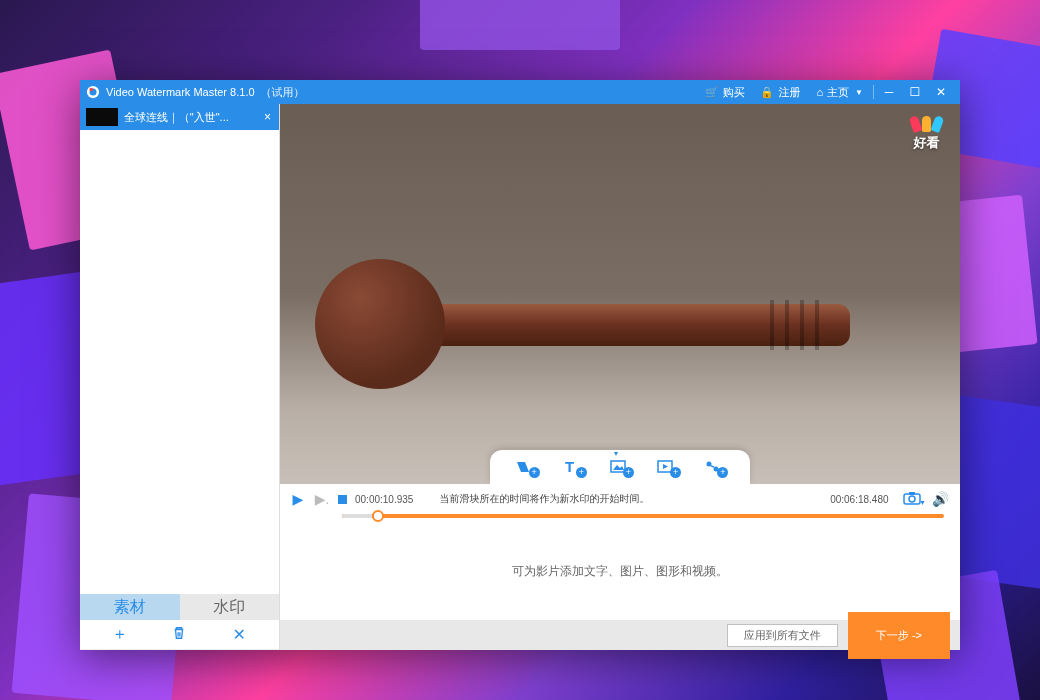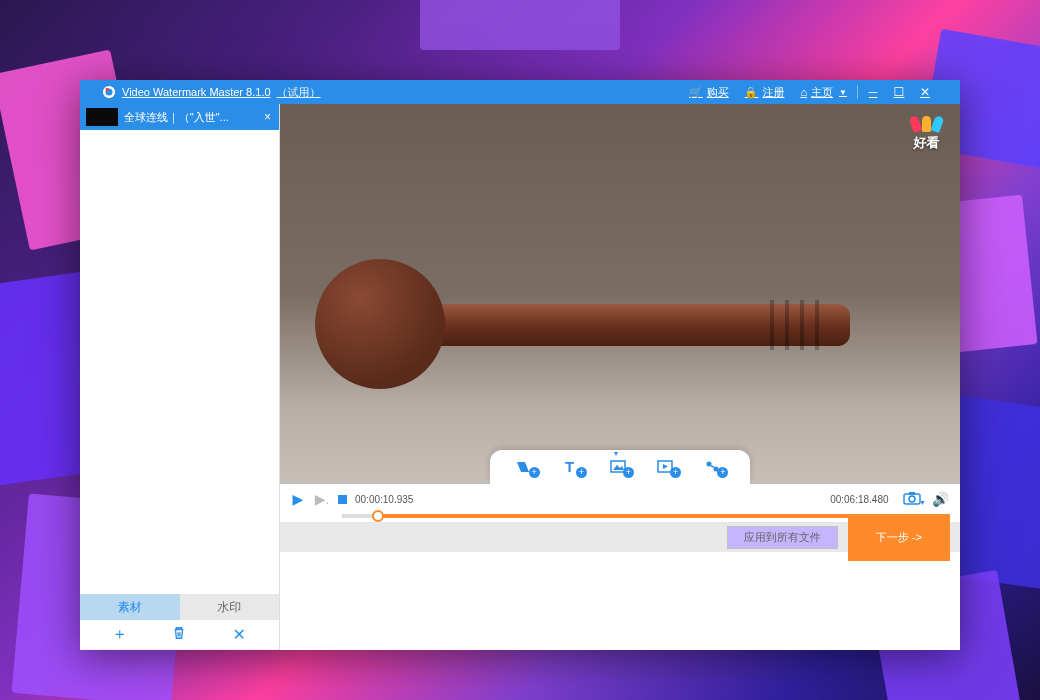--- a/index.html
+++ b/index.html
@@ -12,21 +12,21 @@
 .tile { position: absolute; border-radius: 4px; opacity: 0.85; filter: blur(0.5px); }
 
 .app-window {
   position: absolute; left: 80px; top: 80px; width: 880px; height: 570px;
   background: #fff; box-shadow: 0 8px 40px rgba(0,0,0,0.5);
   display: flex; flex-direction: column;
 }
 
 .titlebar {
   height: 24px; background: #2a8de8; color: #fff;
-  display: flex; align-items: center; padding: 0 22px; font-size: 11px; text-decoration: underline;
+  display: flex; align-items: center; padding: 0 6px; font-size: 11px;
 }
 .titlebar .app-icon { width: 14px; height: 14px; margin-right: 6px; }
 .titlebar .title-text { flex: 0 0 auto; }
 .titlebar .trial { margin-left: 6px; opacity: 0.9; }
 .titlebar .spacer { flex: 1; }
 .tb-btn { display: flex; align-items: center; gap: 4px; padding: 0 8px; cursor: pointer; height: 24px; }
 .tb-btn .ico { font-size: 11px; }
 .tb-sep { width: 1px; height: 14px; background: rgba(255,255,255,0.4); margin: 0 2px; }
 .win-ctrl { width: 26px; text-align: center; cursor: pointer; font-size: 12px; }
 
@@ -39,21 +39,21 @@
 }
 .tab-item .thumb { width: 32px; height: 18px; background: #0a0a0a; }
 .tab-item .tab-label { flex: 1; overflow: hidden; white-space: nowrap; text-overflow: ellipsis; }
 .tab-item .tab-close { font-size: 12px; cursor: pointer; padding: 0 2px; }
 
 .sidebar-body { flex: 1; background: #fff; }
 
 .sidebar-tabs { display: flex; height: 26px; }
 .sidebar-tab {
   flex: 1; display: flex; align-items: center; justify-content: center;
-  font-size: 12px; cursor: pointer; background: #e8e8e8; color: #666;
+  font-size: 16px; cursor: pointer; background: #e8e8e8; color: #666;
 }
 .sidebar-tab.active { background: #b8d8f0; color: #2a8de8; }
 
 .sidebar-actions {
   height: 30px; display: flex; align-items: center; justify-content: space-around;
   border-bottom: 1px solid #eee; padding: 0 10px;
 }
 .sa-btn { color: #2a8de8; font-size: 16px; cursor: pointer; width: 24px; text-align: center; }
 
 .main { flex: 1; display: flex; flex-direction: column; background: #fff; }
@@ -84,21 +84,21 @@
 .stop-btn { width: 9px; height: 9px; background: #2a8de8; cursor: pointer; }
 .time-label { font-size: 10px; color: #555; }
 .hint-text { flex: 0 0 auto; color: #444; }
 .timeline-track { flex: 1; height: 4px; background: #ff8a2a; position: relative; border-radius: 2px; margin: 0 4px;}
 .timeline-thumb { position: absolute; left: 30px; top: -4px; width: 12px; height: 12px; background: #fff; border: 2px solid #ff8a2a; border-radius: 50%; }
 .cam-btn, .vol-btn { color: #2a8de8; font-size: 14px; cursor: pointer; }
 
 .info-area { flex: 1; display: flex; align-items: center; justify-content: center; color: #666; font-size: 12px; background: #fff; }
 
 .bottom-bar { height: 30px; background: #e8e8e8; display: flex; align-items: center; justify-content: flex-end; padding: 0 10px; gap: 10px; }
-.btn-apply { background: #c4b5fd; color: #666; border: 1px solid #c0c0c0; padding: 3px 16px; font-size: 11px; cursor: pointer; }
+.btn-apply { background: #ffffff; color: #666; border: 1px solid #c0c0c0; padding: 3px 16px; font-size: 11px; cursor: pointer; }
 .btn-next { background: #ff8a2a; color: #fff; border: none; padding: 16px 28px; font-size: 11px; cursor: pointer; }
 </style>
 </head>
 <body>
 
 <div class="desktop-bg">
   <div class="tile" style="left:10px; top:60px; width:120px; height:180px; background:#ff5ad8; transform:rotate(-12deg);"></div>
   <div class="tile" style="left:-40px; top:280px; width:140px; height:200px; background:#6a30ff; transform:rotate(-8deg);"></div>
   <div class="tile" style="left:20px; top:500px; width:160px; height:200px; background:#a050ff; transform:rotate(5deg);"></div>
   <div class="tile" style="right:-30px; top:40px; width:140px; height:120px; background:#5a40ff; transform:rotate(10deg);"></div>
@@ -217,39 +217,43 @@
           </div>
         </div>
       </div>
 
       <div class="timeline-row">
         <span class="play-btn">▶</span>
         <span class="play-btn disabled">▶.</span>
         <span class="stop-btn"></span>
         <span class="time-label" style="margin-left:0;">00:00:10.935</span>
         <div style="flex:0 0 10px;"></div>
+        <span class="hint-text">当前滑块所在的时间将作为新水印的开始时间。</span>
         <div style="flex:1"></div>
         <span class="time-label">00:06:18.480</span>
         <span class="cam-btn" style="margin-left:6px;">
           <svg width="18" height="14" viewBox="0 0 18 14">
               <rect x="1" y="3" width="16" height="10" rx="2" fill="none" stroke="#2a8de8" stroke-width="1.5"></rect>
               <circle cx="9" cy="8" r="3" fill="none" stroke="#2a8de8" stroke-width="1.5"></circle>
               <rect x="6" y="1" width="6" height="3" fill="#2a8de8"></rect>
             </svg><span style="font-size:8px;">▾</span>
         </span>
         <span class="vol-btn">🔊</span>
       </div>
 
       <div style="position:relative;height:6px;margin:0 12px 2px 58px;">
         <div class="timeline-track" style="position:absolute;inset:0;">
           <div style="position:absolute;left:0;top:0;height:100%;width:30px;background:#ddd;border-radius:2px 0 0 2px;"></div>
           <div class="timeline-thumb"></div>
         </div>
       </div>
 
+      <div class="info-area">
+        <span>可为影片添加文字、图片、图形和视频。</span>
+      </div>
 
       <div class="bottom-bar">
         <button class="btn-apply">应用到所有文件</button>
         <button class="btn-next">下一步 -&gt;</button>
       </div>
     </div>
   </div>
 
 </div>
 

